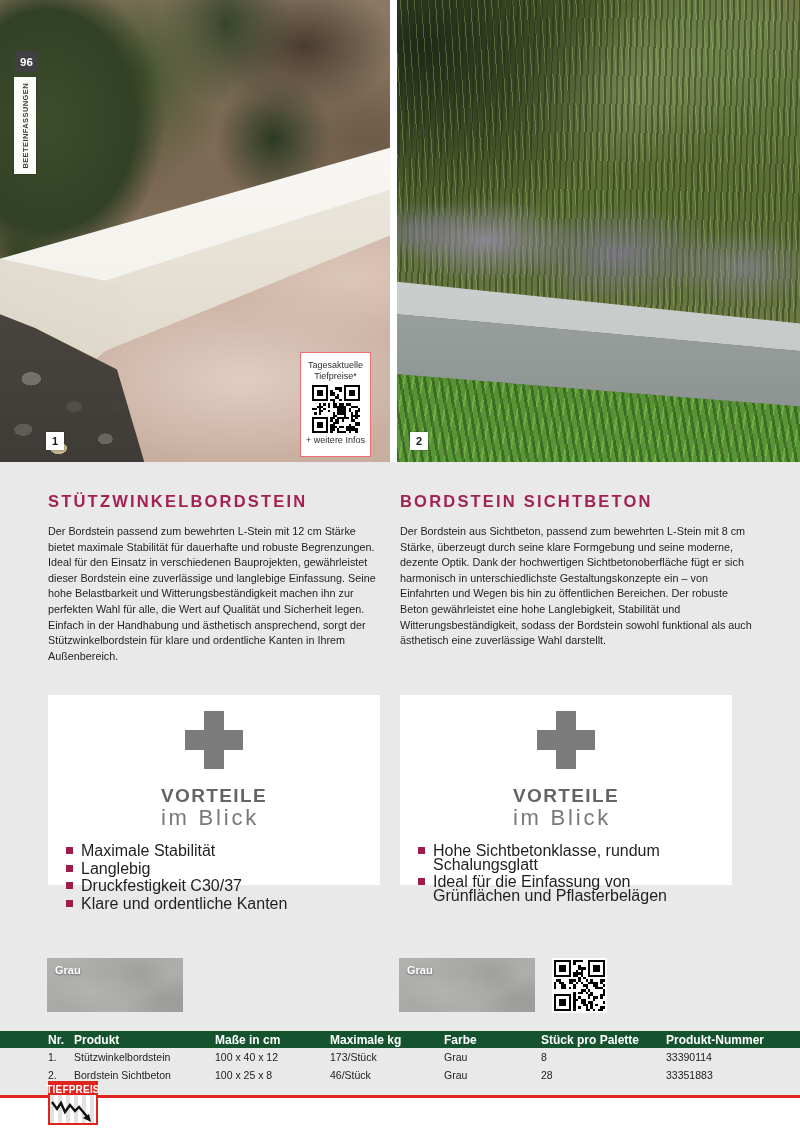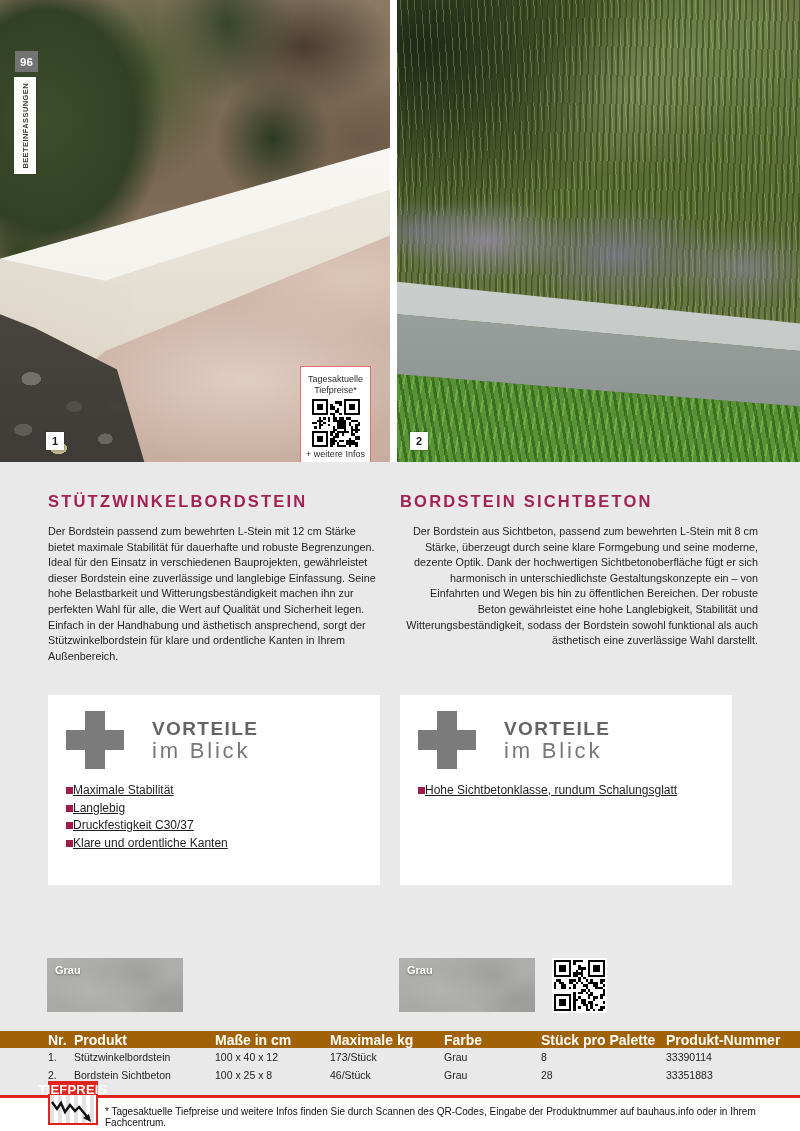--- a/index.html
+++ b/index.html
@@ -66,84 +66,84 @@
     background:
     repeating-linear-gradient(80deg, rgba(36,70,16,.5) 0 3px, rgba(0,0,0,0) 3px 8px),
     repeating-linear-gradient(100deg, rgba(146,200,92,.45) 0 2px, rgba(0,0,0,0) 2px 9px),
     linear-gradient(180deg,#4d832c 0%,#579637 100%); }
 
   .photo-num { position:absolute; width:18px; height:18px; background:#fff; color:#1a1a1a;
     font-weight:bold; font-size:11px; display:flex; align-items:center; justify-content:center;
     box-shadow:0 0 2px rgba(0,0,0,.35); }
 
   
-  .qr-overlay { position:absolute; left:300px; top:366px; width:71px; height:105px;
+  .qr-overlay { position:absolute; left:300px; top:352px; width:71px; height:105px;
     background:#fff; border:1px solid #e87070; box-sizing:border-box; text-align:center;
     padding-top:7px; z-index:4; }
   .qr-overlay .t { font-size:9px; line-height:10.5px; color:#2e2e2e; }
   .qr-sm { width:48px; height:48px; margin:4px auto 2px; display:block; }
   .qr-overlay .c { font-size:9px; color:#2e2e2e; }
 
   
-  .page-num { position:absolute; left:15px; top:51px; width:23px; height:21px; background:#737373;
+  .page-num { position:absolute; left:15px; top:51px; width:23px; height:21px; background:#404040;
     color:#fff; font-weight:bold; font-size:11.5px; display:flex; align-items:center; justify-content:center; z-index:6; }
   .cat-tab { position:absolute; left:14px; top:77px; width:22px; height:97px; background:#fcfcfa;
     display:flex; align-items:center; justify-content:center; z-index:6; box-shadow:0 0 2px rgba(0,0,0,.25); }
   .cat-tab span { writing-mode:vertical-rl; transform:rotate(180deg); font-size:7.5px; font-weight:bold;
     letter-spacing:.4px; color:#3c3c3c; white-space:nowrap; }
 
   
   .gray-section { position:absolute; left:0; top:462px; width:800px; height:635px; background:#e9e9e9; }
 
   .col-heading { position:absolute; top:492px; font-size:16.5px; font-weight:bold;
     letter-spacing:2.2px; color:#a32153; white-space:nowrap; }
   .col-text { position:absolute; top:524px; font-size:10.8px; line-height:15.6px; color:#1f1f1f; text-align:left; }
   .cl { left:48px; } .cr { left:400px; }
-  .col-text.cl { width:334px; } .col-text.cr { width:358px;text-align:right; }
+  .col-text.cl { width:334px; } .col-text.cr { width:358px; }
 
   .adv-card { position:absolute; top:695px; width:332px; height:190px; background:#fff;
     padding:16px 18px; box-sizing:border-box; }
-  .adv-head { display:flex; align-items:center; gap:28px; }
+  .adv-head { display:flex; align-items:center; gap:16px;flex-direction:column; }
   .plus { position:relative; width:58px; height:58px; flex:0 0 auto; }
   .plus .v { position:absolute; left:19px; top:0; width:20px; height:58px; background:#7b7b7b; }
   .plus .h { position:absolute; left:0; top:19px; width:58px; height:20px; background:#7b7b7b; }
   .adv-title { font-size:19px; font-weight:bold; color:#646464; letter-spacing:1.4px; line-height:22px; }
   .adv-sub { font-size:22px; font-weight:400; color:#787878; letter-spacing:2.8px; line-height:22px; }
   .adv-list { list-style:none; margin:15px 0 0; padding:0; }
-  .adv-list li { position:relative; padding-left:7px; margin-bottom:4px; font-size:12px;
-    line-height:13.5px; color:#1f1f1f;text-decoration:underline; }
+  .adv-list li { position:relative; padding-left:15px; margin-bottom:4px; font-size:16px;
+    line-height:13.5px; color:#1f1f1f; }
   .adv-list li::before { content:""; position:absolute; left:0; top:3px; width:7px; height:7px; background:#9e1b4c; }
 
   
   .swatch { position:absolute; top:958px; width:136px; height:54px; overflow:hidden;
     background:
     radial-gradient(50px 30px at 30% 60%, rgba(255,255,255,.12), rgba(255,255,255,0) 70%),
     radial-gradient(40px 25px at 70% 30%, rgba(0,0,0,.07), rgba(0,0,0,0) 70%),
     radial-gradient(60px 35px at 85% 75%, rgba(0,0,0,.08), rgba(0,0,0,0) 70%),
     linear-gradient(145deg,#b2b2b0 0%,#a8a8a6 40%,#aeaeac 70%,#a1a19f 100%); }
   .swatch .lbl { position:absolute; top:6px; left:8px; color:#fff; font-weight:bold; font-size:11px;
     text-shadow:0 1px 2px rgba(0,0,0,.4); }
   .qr-lg { position:absolute; left:552px; top:958px; width:55px; height:55px; background:#fff;
     padding:2px; box-sizing:border-box; }
   .qr-lg svg { width:100%; height:100%; display:block; }
 
   
   .ptable { position:absolute; left:0; top:1031px; width:800px; }
   .t-grid { display:grid; grid-template-columns:26px 141px 115px 114px 97px 125px auto;
     padding-left:48px; align-items:center; }
-  .t-head { background:#a16207; height:17px; color:#fff; font-size:14px; font-weight:bold; }
+  .t-head { background:#14532d; height:17px; color:#fff; font-size:12px; font-weight:bold; }
   .t-row { height:18px; color:#222; font-size:10.5px; }
   .t-row:first-of-type { margin-top:5px; }
 
   .redline { position:absolute; left:0; top:1095px; width:800px; height:3px; background:#df241e; }
 
   
   .tp-logo { position:absolute; left:48px; top:1081px; width:50px; height:44px; background:#fff;
     border:2px solid #df241e; box-sizing:border-box; z-index:3; }
-  .tp-banner { height:12px; background:#df241e; color:#fff; font-size:13px; font-weight:bold;
+  .tp-banner { height:12px; background:#df241e; color:#fff; font-size:10px; font-weight:bold;
     display:flex; align-items:center; justify-content:center; letter-spacing:.2px; }
   .tp-chart { position:relative; height:28px;
     background:repeating-linear-gradient(90deg,#e2e2e2 0 4px,#fff 4px 8px); }
   .tp-chart svg { position:absolute; inset:0; width:100%; height:100%; }
 
   .footnote { position:absolute; left:105px; top:1106px; width:690px; font-size:10px; color:#111; }
 </style>
 </head>
 <body>
 
@@ -347,20 +347,21 @@
           <div class="v"></div>
           <div class="h"></div>
         </div>
       <div>
         <div class="adv-title">VORTEILE</div>
         <div class="adv-sub">im Blick</div>
       </div>
     </div>
     <ul class="adv-list">
       <li>Hohe Sichtbetonklasse, rundum Schalungsglatt</li>
+      <li>Ideal für die Einfassung von Grünflächen und Pflasterbelägen</li>
     </ul>
   </div>
 
   <div class="swatch" style="left:47px;">
     <span class="lbl">Grau</span>
   </div>
   <div class="swatch" style="left:399px;">
     <span class="lbl">Grau</span>
   </div>
   <div class="qr-lg">
@@ -522,15 +523,14 @@
   <div class="tp-logo">
     <div class="tp-banner">TIEFPREIS</div>
     <div class="tp-chart">
       <svg viewBox="0 0 46 28">
         <polyline points="2,7 7,14 11,8 15,17 20,10 25,16 29,12 39,24" fill="none" stroke="#111" stroke-width="2.4"></polyline>
         <polygon points="41,27 33,23 39,19" fill="#111"></polygon>
       </svg>
     </div>
   </div>
 
-  <div class="footnote">* Tagesaktuelle Tiefpreise und weitere Infos finden Sie durch Scannen des QR-Codes, Eingabe der Produktnummer auf bauhaus.info oder in Ihrem Fachcentrum.</div>
 
 </div>
 
 </body></html>

